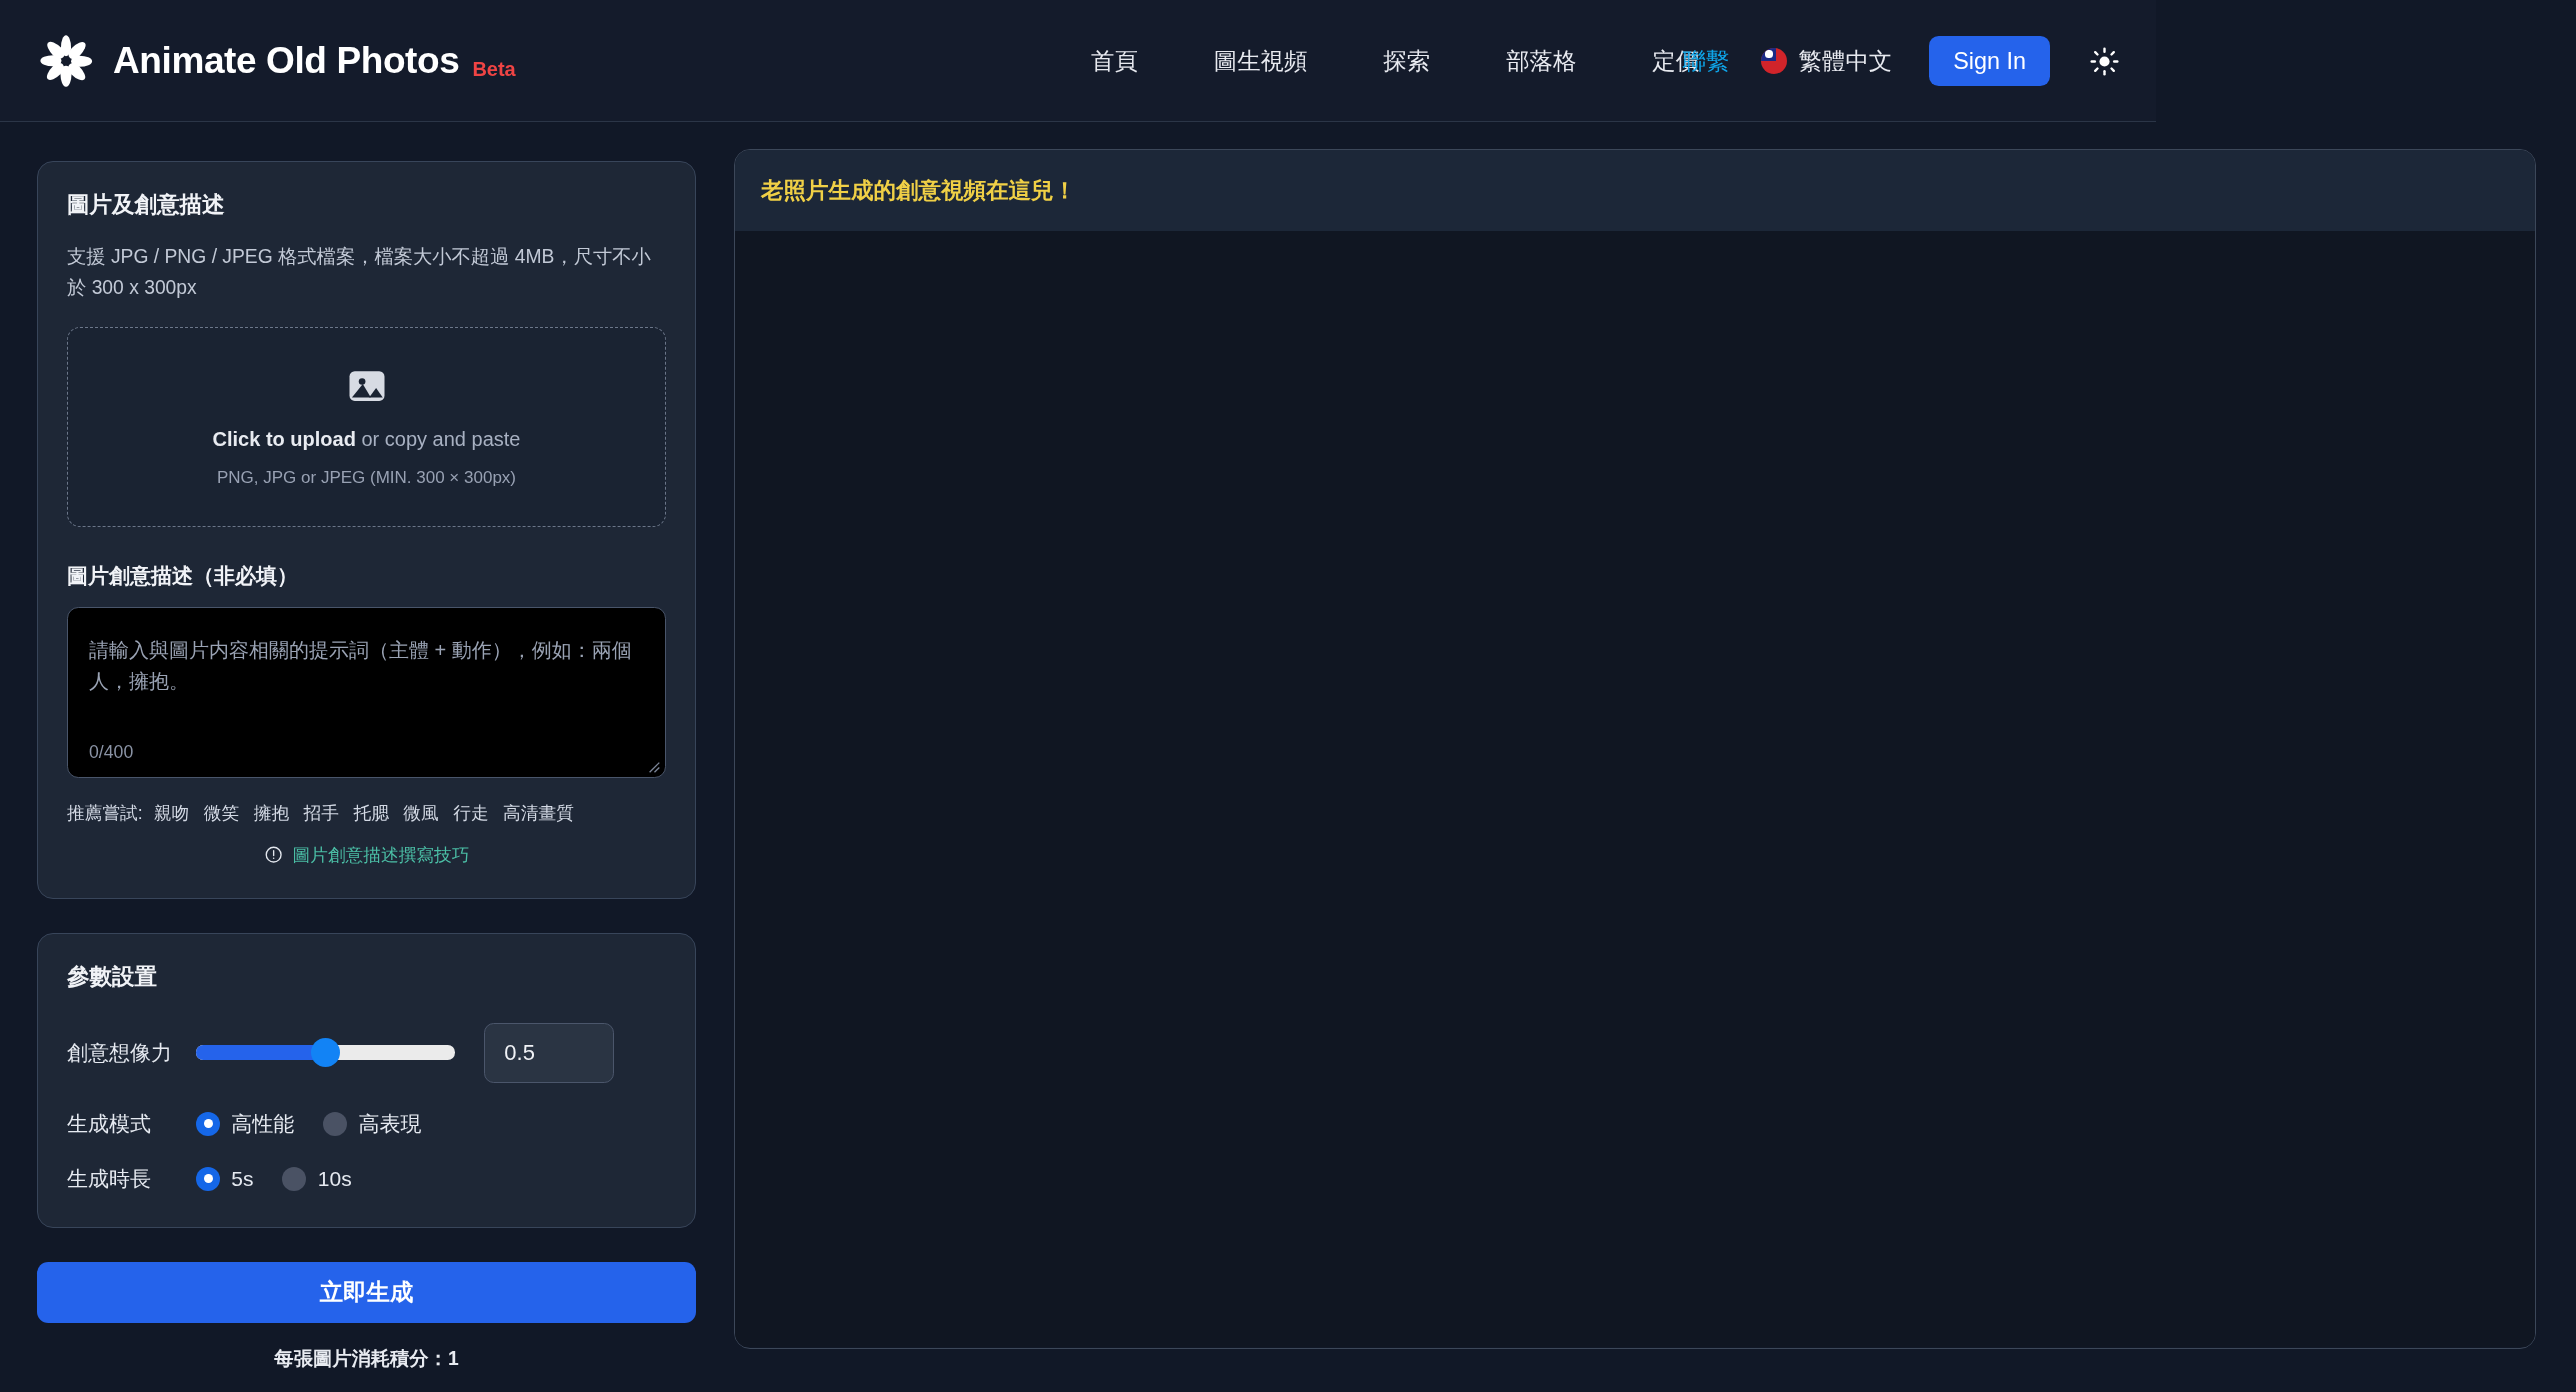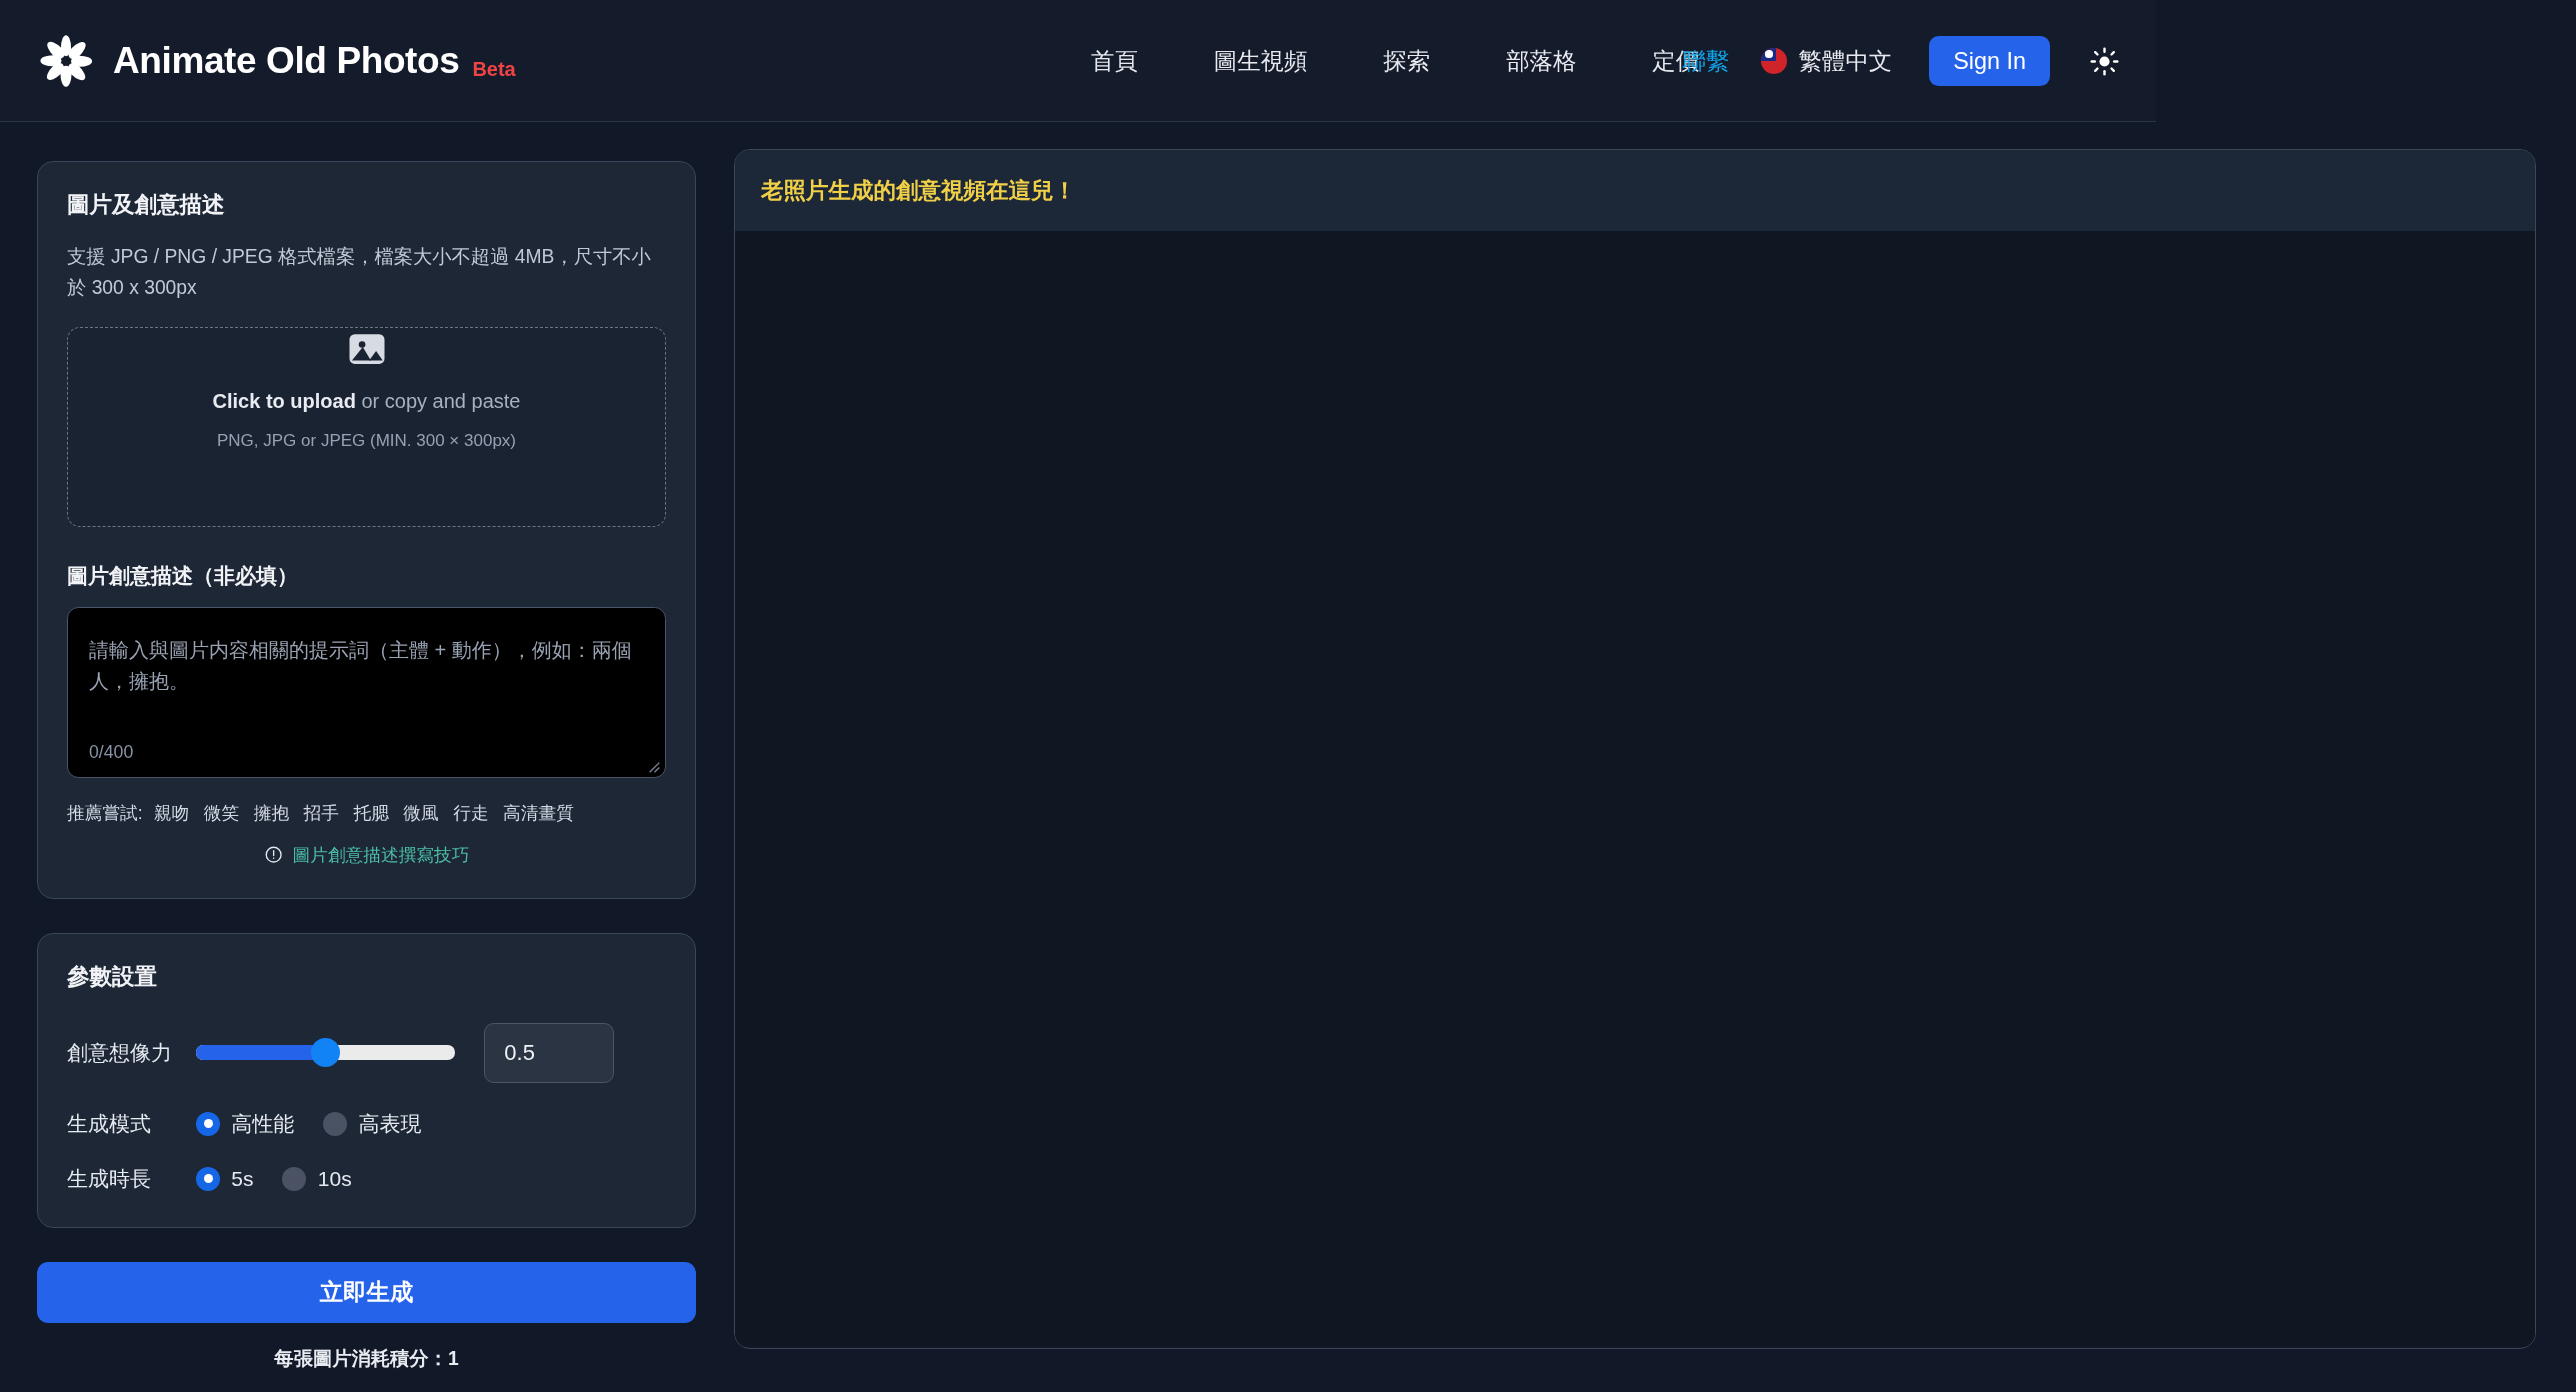--- a/index.html
+++ b/index.html
@@ -166,20 +166,21 @@
     margin-bottom: 22.5px;
   }
 
   .dropzone {
     border: 1.6px dashed #6b7689;
     border-radius: 13px;
     height: 200px;
     display: flex;
     flex-direction: column;
     align-items: center;
+    justify-content: center;
     background: #1a2332;
     cursor: pointer;
   }
   .dz-icon { margin-bottom: 17.7px; }
   .dz-line1 { font-size: 20px; color: #a8b1c2; margin-bottom: 17.7px; }
   .dz-line1 b { color: #e8ebf1; font-weight: 700; }
   .dz-line2 { font-size: 17px; color: #98a1b3; }
 
   .field-label {
     font-size: 21px;

